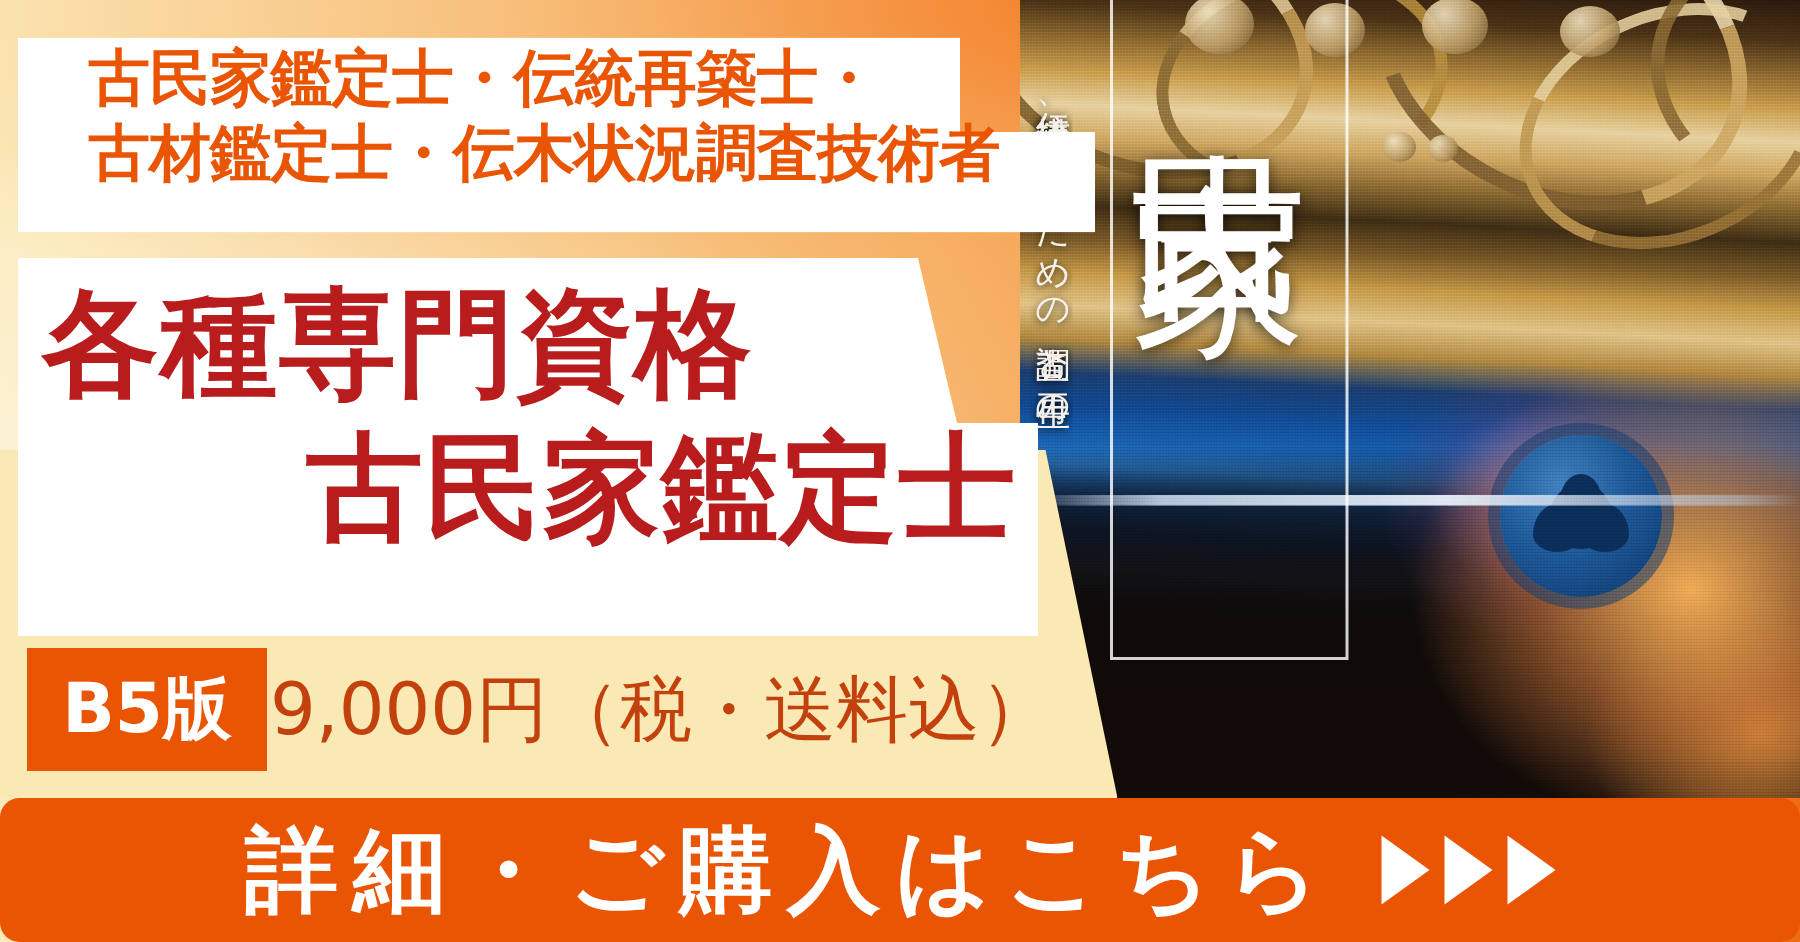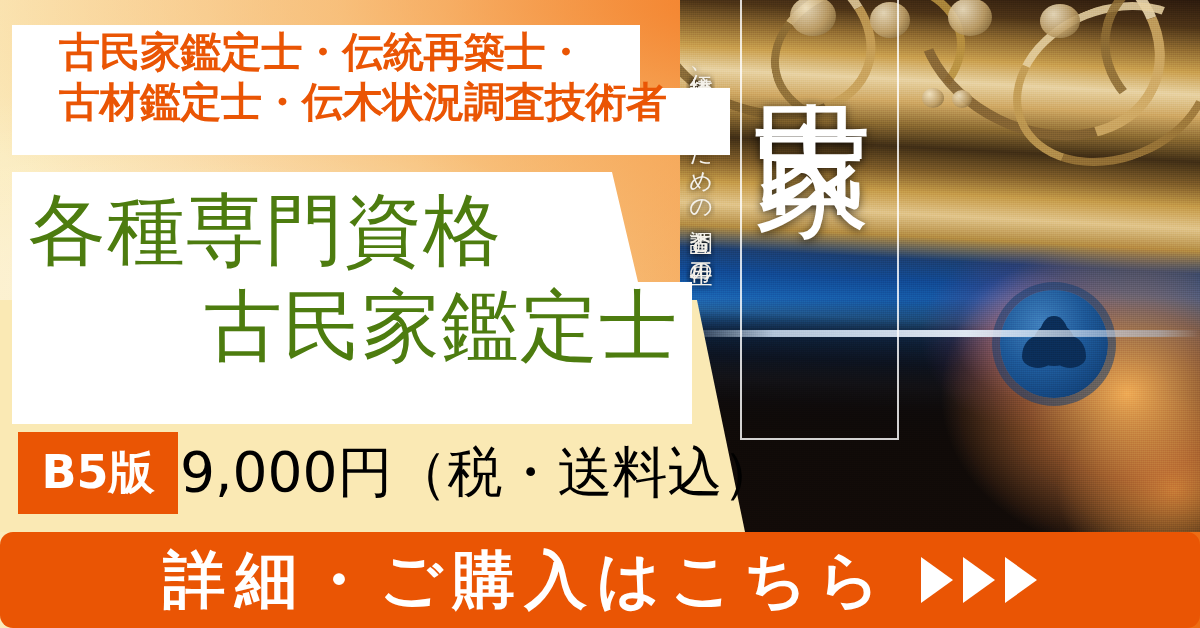--- a/index.html
+++ b/index.html
@@ -126,40 +126,40 @@
 
   
   .card-main{
     position:absolute;left:12px;top:172px;width:680px;height:252px;
     background:#ffffff;
     clip-path:polygon(0 0, 600px 0, 626px 110px, 680px 110px, 680px 252px, 0 252px);
   }
   .headline{
     position:absolute;left:16px;top:182px;width:670px;
     font-family:"DejaVu Sans","Liberation Sans",sans-serif;
-    font-weight:400;color:#4d7c0f;letter-spacing:1px;
+    font-weight:700;color:#b91c1c;letter-spacing:1px;
   }
   .hl-1{font-size:78px;line-height:96px;padding-left:12px;}
   .hl-2{font-size:78px;line-height:96px;text-align:right;padding-right:8px;}
 
   
   .badge-b5{
     position:absolute;left:18px;top:432px;width:160px;height:82px;
     background:#ea5504;
     display:flex;align-items:center;justify-content:center;
   }
   .badge-b5 span{
     font-family:"DejaVu Sans","Liberation Sans",sans-serif;
     font-weight:700;font-size:46px;color:#ffffff;letter-spacing:0px;
   }
   .price{
     position:absolute;left:180px;top:430px;width:520px;height:86px;
     display:flex;align-items:center;
     font-family:"DejaVu Sans","Liberation Sans",sans-serif;
-    font-weight:400;font-size:55px;color:#000000;letter-spacing:0px;white-space:nowrap;
+    font-weight:400;font-size:48px;color:#c2410c;letter-spacing:0px;white-space:nowrap;
   }
 
   
   .cta{
     position:absolute;left:0;top:532px;width:1200px;height:96px;
     background:#ea5504;
     display:flex;align-items:center;justify-content:center;gap:26px;border-radius:13px;
   }
   .cta-text{
     font-family:"DejaVu Sans","Liberation Sans",sans-serif;

